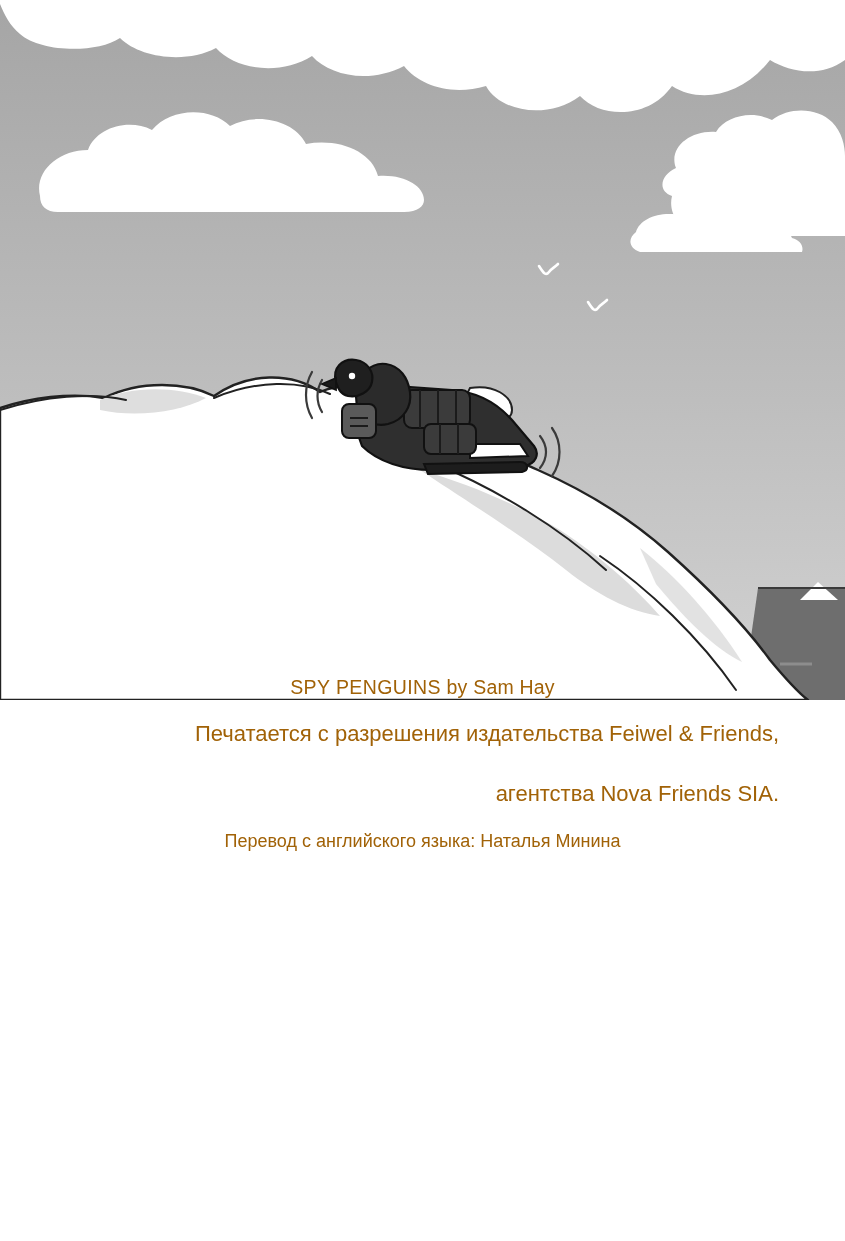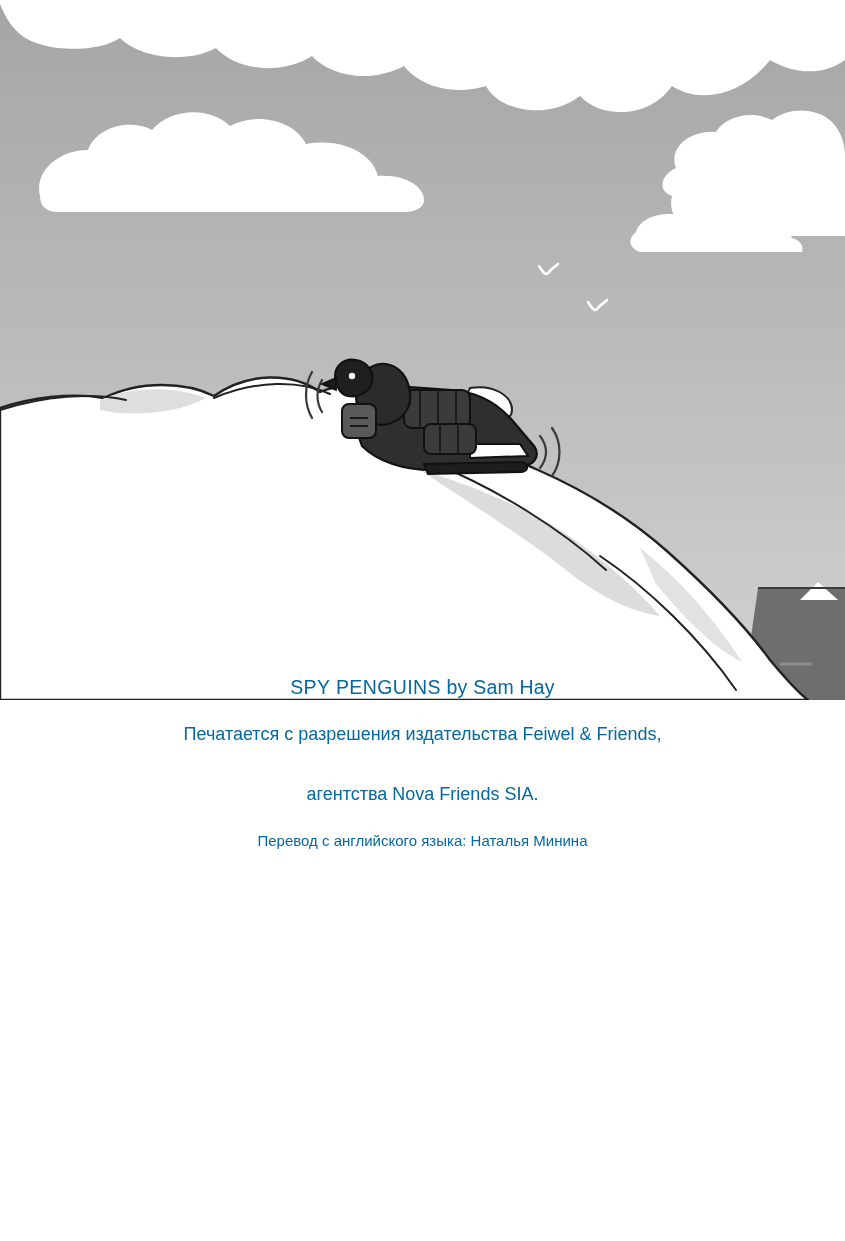--- a/index.html
+++ b/index.html
@@ -28,43 +28,44 @@
     display: block;
     width: 845px;
     height: 700px;
   }
   .credits {
     position: absolute;
     left: 0;
     top: 672px;
     width: 845px;
     text-align: center;
-    color: #0369a1;
+    color: #a16207;
   }
   .credit-block {
     margin: 0;
   }
   .title-line {
     font-size: 19.5px;
     line-height: 31px;
     letter-spacing: 0.2px;
     font-weight: 400;
   }
   .title-line .caps {
     letter-spacing: 0.4px;
   }
   .imprint {
     margin-top: 16px;
-    font-size: 18px;
+    font-size: 22px;
     line-height: 30px;
-    padding: 0 96px;
+    padding: 0 66px;
+    text-align: right;
   }
   .translator {
     margin-top: 18px;
-    font-size: 15px;
+    font-size: 18px;
     line-height: 28px;
   }
 </style>
 </head>
 <body>
 
 <div class="page">
 
   <div class="illustration">
     <svg viewBox="0 0 845 700" xmlns="http://www.w3.org/2000/svg" aria-hidden="true">

